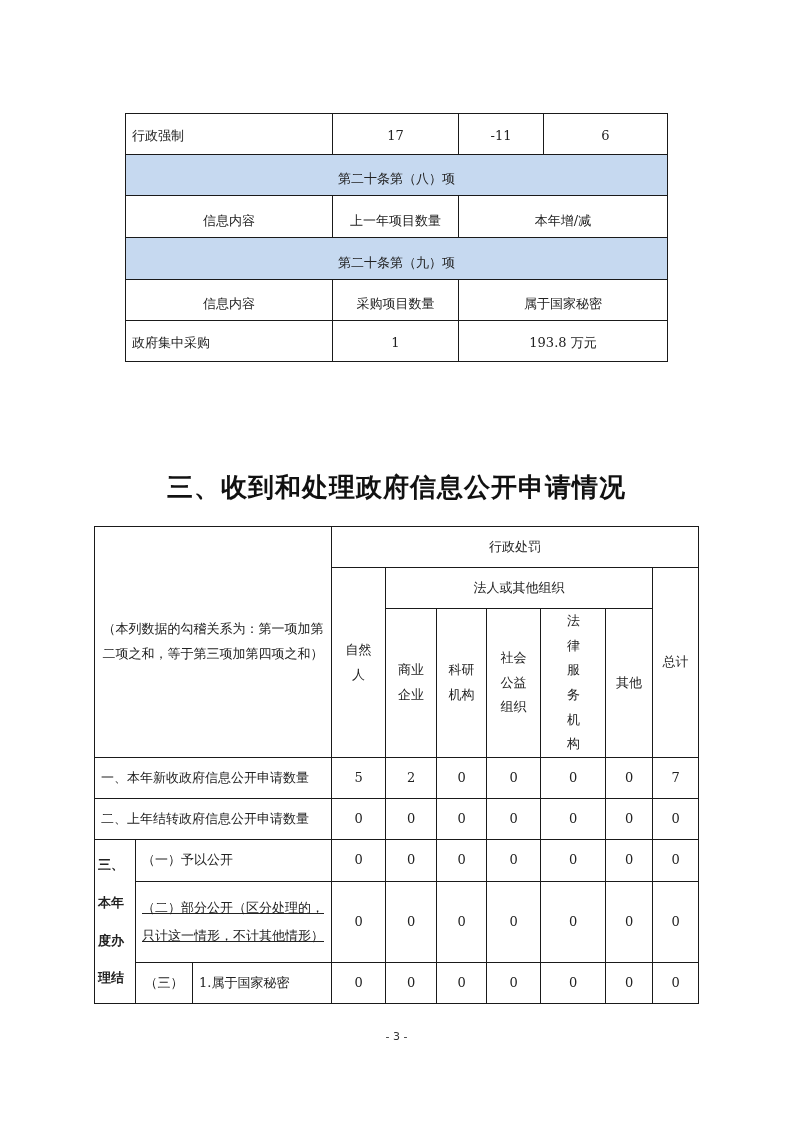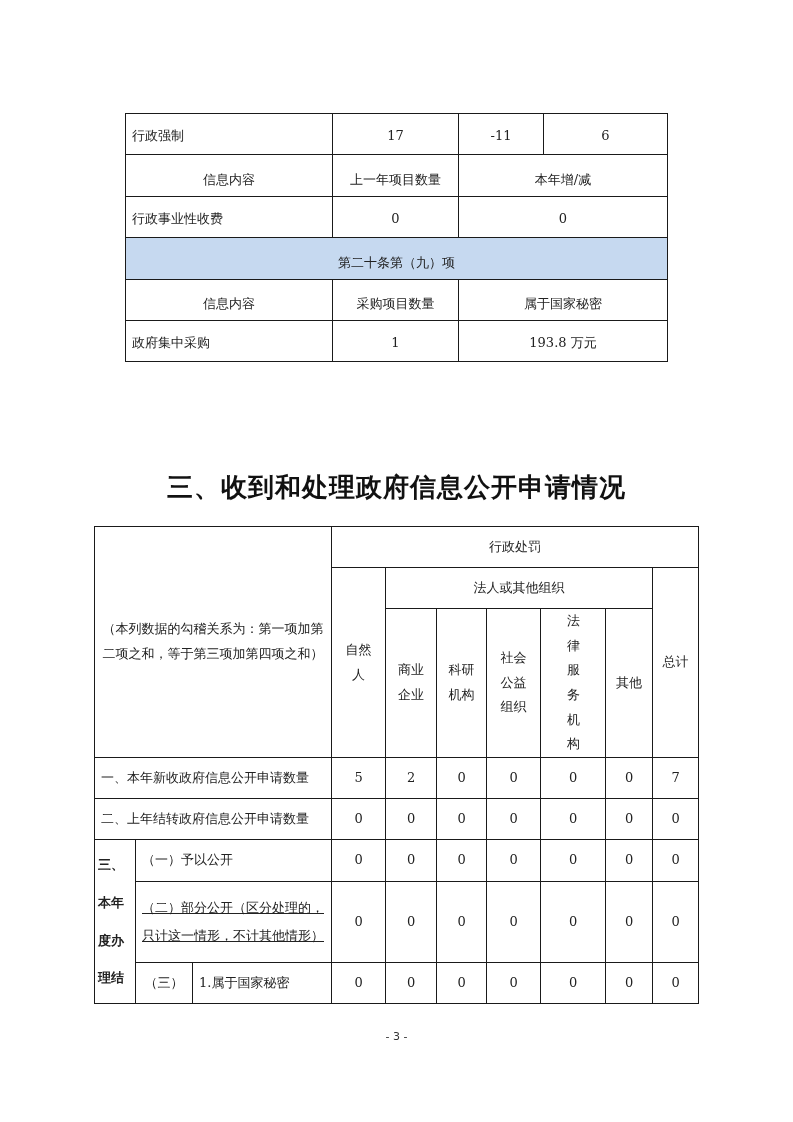--- a/index.html
+++ b/index.html
@@ -30,29 +30,27 @@
       <col style="width:85px">
       <col style="width:124px">
     </colgroup>
   <tbody>
   <tr style="height:41px">
     <td class="l">行政强制</td>
     <td class="val">17</td>
     <td class="val">-11</td>
     <td class="val">6</td>
   </tr>
+  <tr style="height:41px">
+    <td colspan="4" class="blue hdr">第二十条第（八）项</td>
+  </tr>
   <tr style="height:42px">
     <td class="hdr">信息内容</td>
     <td class="hdr">上一年项目数量</td>
     <td colspan="2" class="hdr">本年增/减</td>
-  </tr>
-  <tr style="height:41px">
-    <td class="l">行政事业性收费</td>
-    <td class="val">0</td>
-    <td colspan="2" class="val">0</td>
   </tr>
   <tr style="height:42px">
     <td colspan="4" class="blue hdr">第二十条第（九）项</td>
   </tr>
   <tr style="height:41px">
     <td class="hdr">信息内容</td>
     <td class="hdr">采购项目数量</td>
     <td colspan="2" class="hdr">属于国家秘密</td>
   </tr>
   <tr style="height:41px">

